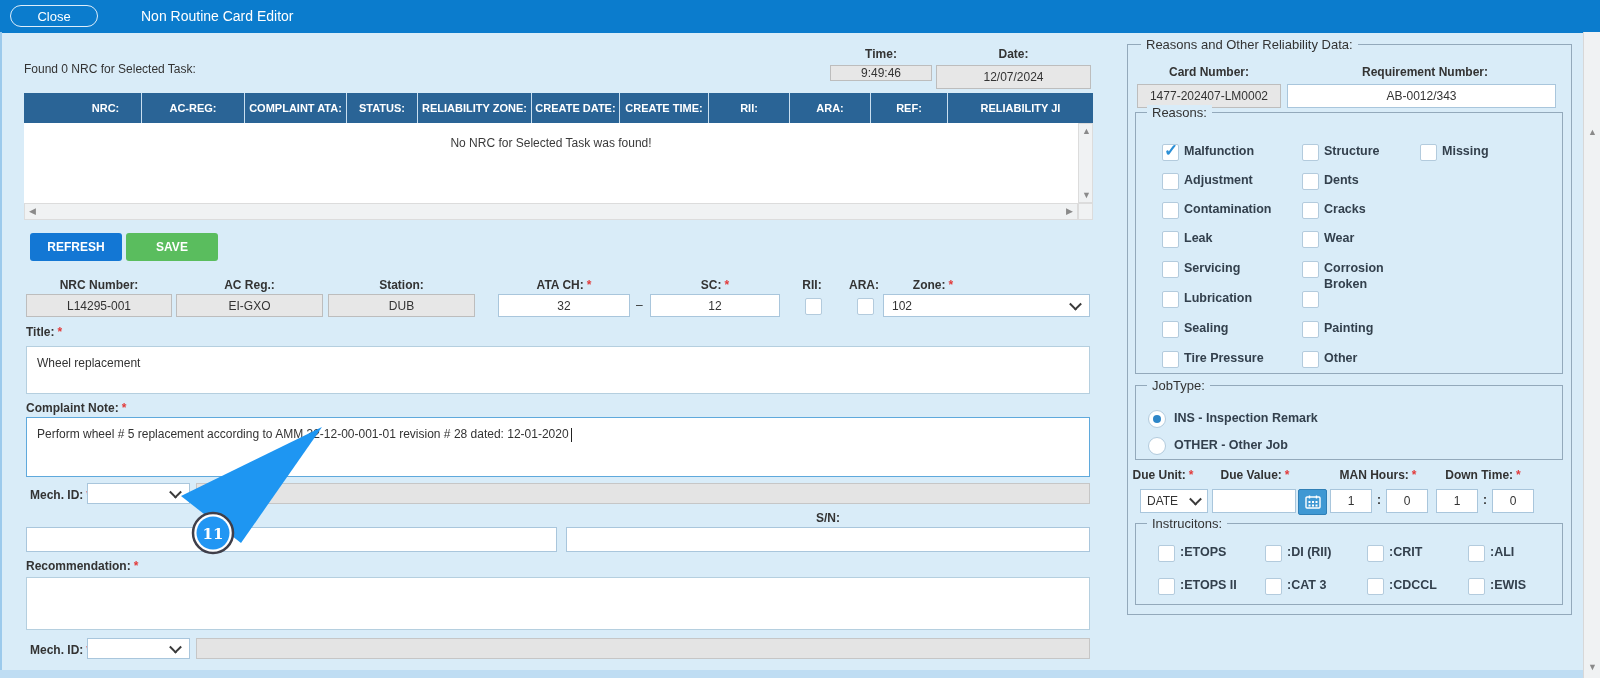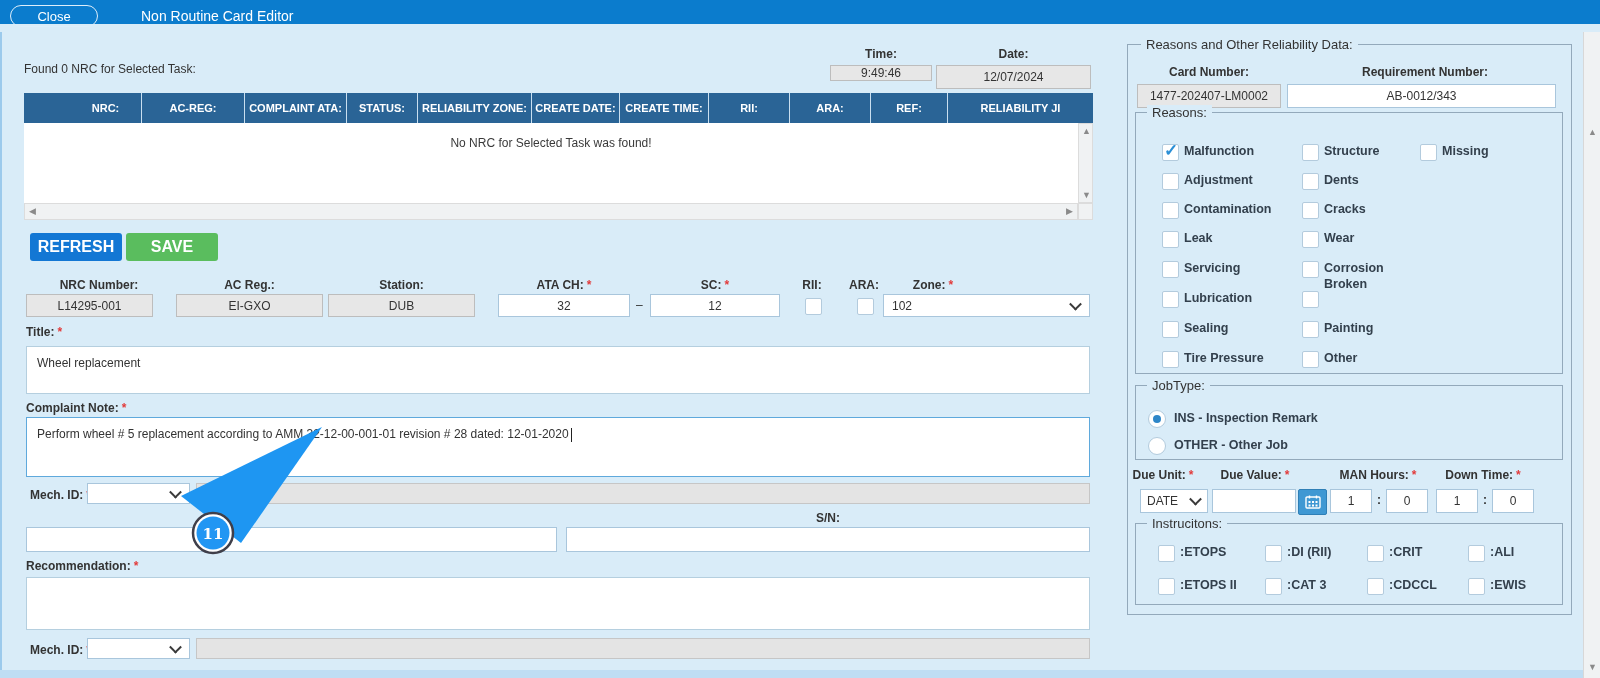--- a/index.html
+++ b/index.html
@@ -1,19 +1,19 @@
 <!DOCTYPE html>
 <html><head>
 <meta charset="utf-8">
 <style>
   html,body { margin:0; padding:0; }
   .app { position:relative; width:1600px; height:678px; background:#d9ecf8;
          font-family:"Liberation Sans",sans-serif; overflow:hidden; }
   
-  .topbar { position:absolute; left:0; top:0; width:1600px; height:24px; background:#0b7ccd; }
+  .topbar { position:absolute; left:0; top:0; width:1600px; height:33px; background:#0b7ccd; }
   .close-btn { position:absolute; left:10px; top:5px; width:88px; height:22px; background:transparent;
                border:1px solid #ddeefb; border-radius:11px; color:#fff; font-size:13px; text-align:center;
                line-height:20px; cursor:pointer; font-family:"Liberation Sans",sans-serif; }
   .app-title { position:absolute; left:141px; top:8px; color:#fff; font-size:14px; }
   .edge-bottom { position:absolute; left:0; top:670px; width:1600px; height:8px; background:#bfddf3; }
   .edge-left { position:absolute; left:0; top:32px; width:2px; height:646px; background:#9ccaec; }
   
   .static { position:absolute; font-size:12px; color:#333; white-space:nowrap; }
   .lbl { position:absolute; font-size:12px; font-weight:bold; color:#333; text-align:center; white-space:nowrap; }
   .lbl.left { text-align:left; }
@@ -31,21 +31,21 @@
         border-radius:2px; cursor:pointer; }
   .cb.checked::after { content:"✓"; position:absolute; left:1px; top:-5px; font-size:17px;
         font-weight:bold; color:#2a8fd6; }
   .radio { position:absolute; width:16px; height:16px; background:#fff; border:1px solid #b3cbdd;
         border-radius:50%; cursor:pointer; }
   .radio.selected::after { content:""; position:absolute; left:4px; top:4px; width:8px; height:8px;
         border-radius:50%; background:#2e86c8; }
   .rlbl { position:absolute; font-size:12.5px; font-weight:bold; color:#33404d; white-space:nowrap; }
   .fs { position:absolute; border:1px solid #93a9bb; }
   .fs-legend { position:absolute; background:#d9ecf8; padding:0 5px; font-size:13px; color:#333; white-space:nowrap; }
-  .btn { position:absolute; border:none; border-radius:3px; color:#fff; font-weight:bold; font-size:16px;
+  .btn { position:absolute; border:none; border-radius:3px; color:#fff; font-weight:bold; font-size:12px;
          cursor:pointer; font-family:"Liberation Sans",sans-serif; }
   .btn.blue { background:#1377d4; }
   .btn.green { background:#5abd5e; }
   
   .grid-header { position:absolute; left:24px; top:93px; width:1069px; height:30px; display:flex; background:#2a6496; }
   .gh-cell { display:flex; align-items:center; justify-content:center; color:#fff; font-size:11px; font-weight:bold;
              border-right:1px solid #c9dff0; overflow:hidden; white-space:nowrap; box-sizing:border-box; flex:none; }
   .grid-body { position:absolute; left:24px; top:123px; width:1069px; height:80px; background:#fff; }
   .empty-msg { position:absolute; left:24px; top:136px; width:1054px; text-align:center; font-size:12px; color:#3a3a3a; }
   .sb { position:absolute; background:#f0f2f3; border:1px solid #dcdcdc; box-sizing:border-box; }
@@ -105,21 +105,21 @@
 
   <span class="lbl" style="left:26px;top:278px;width:146px;">NRC Number:</span>
   <span class="lbl" style="left:176px;top:278px;width:147px;">AC Reg.:</span>
   <span class="lbl" style="left:328px;top:278px;width:147px;">Station:</span>
   <span class="lbl" style="left:498px;top:278px;width:132px;"><span>ATA CH:</span><span class="ast">*</span></span>
   <span class="lbl" style="left:650px;top:278px;width:130px;"><span>SC:</span><span class="ast">*</span></span>
   <span class="lbl" style="left:797px;top:278px;width:30px;">RII:</span>
   <span class="lbl" style="left:849px;top:278px;width:30px;">ARA:</span>
   <span class="lbl" style="left:883px;top:278px;width:100px;"><span>Zone:</span><span class="ast">*</span></span>
 
-  <div class="ro" style="left:26px;top:294px;width:127px;height:23px;">L14295-001</div>
+  <div class="ro" style="left:26px;top:294px;width:146px;height:23px;">L14295-001</div>
   <div class="ro" style="left:176px;top:294px;width:147px;height:23px;">EI-GXO</div>
   <div class="ro" style="left:328px;top:294px;width:147px;height:23px;">DUB</div>
   <div class="inp" style="left:498px;top:294px;width:132px;height:23px;">32</div>
   <span class="static" style="left:636px;top:298px;">–</span>
   <div class="inp" style="left:650px;top:294px;width:130px;height:23px;">12</div>
   <div class="cb" style="left:805px;top:298px;"></div>
   <div class="cb" style="left:857px;top:298px;"></div>
   <div class="sel" style="left:883px;top:294px;width:207px;height:23px;">
       <span>102</span>
       <span class="chev"></span>

